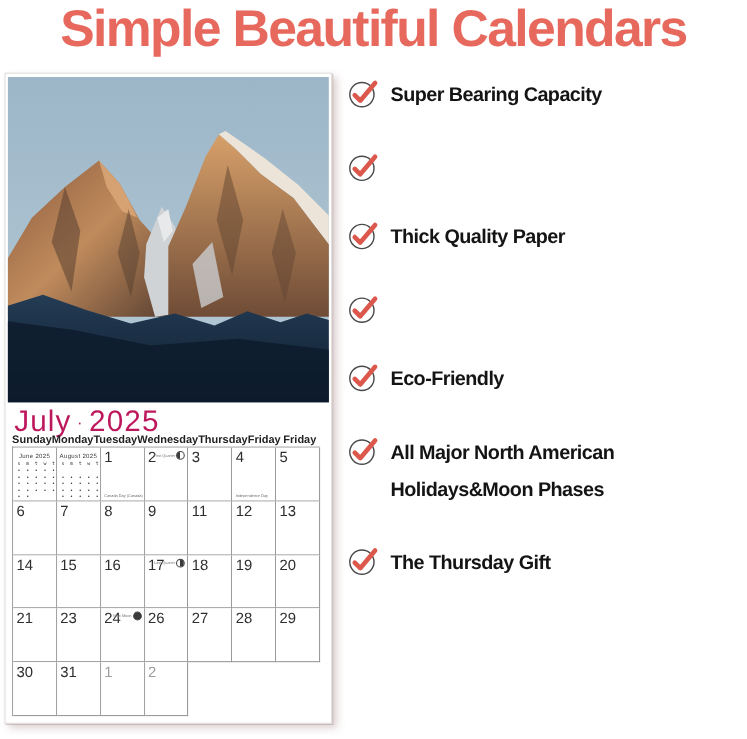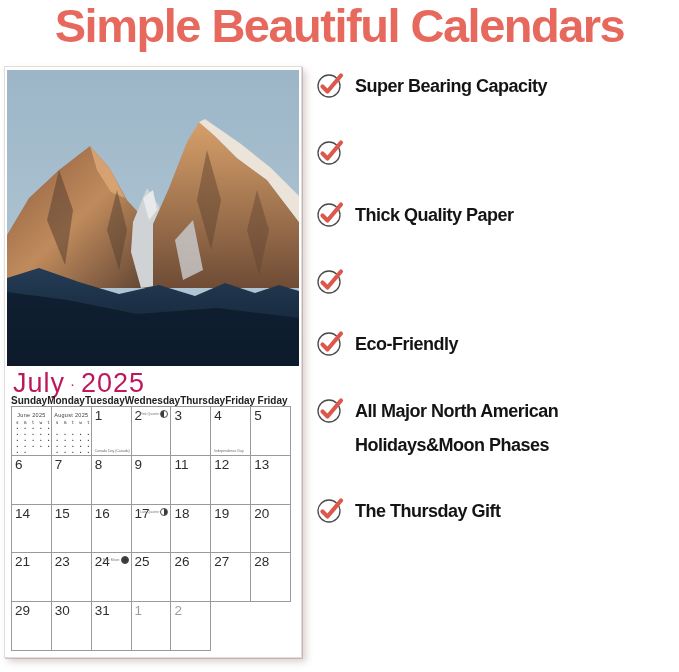--- a/index.html
+++ b/index.html
@@ -200,23 +200,20 @@
           <span class="daynum">23</span>
         </div>
         <div class="cell">
           <span class="daynum">24</span>
           <span class="moonwrap">
             <span class="moonlabel">New Moon</span>
             <span class="moon p-new"></span>
           </span>
         </div>
         <div class="cell">
-          <span class="daynum">25</span>
-        </div>
-        <div class="cell">
           <span class="daynum">26</span>
         </div>
         <div class="cell">
           <span class="daynum">27</span>
         </div>
         <div class="cell">
           <span class="daynum">28</span>
         </div>
         <div class="cell">
           <span class="daynum">29</span>

